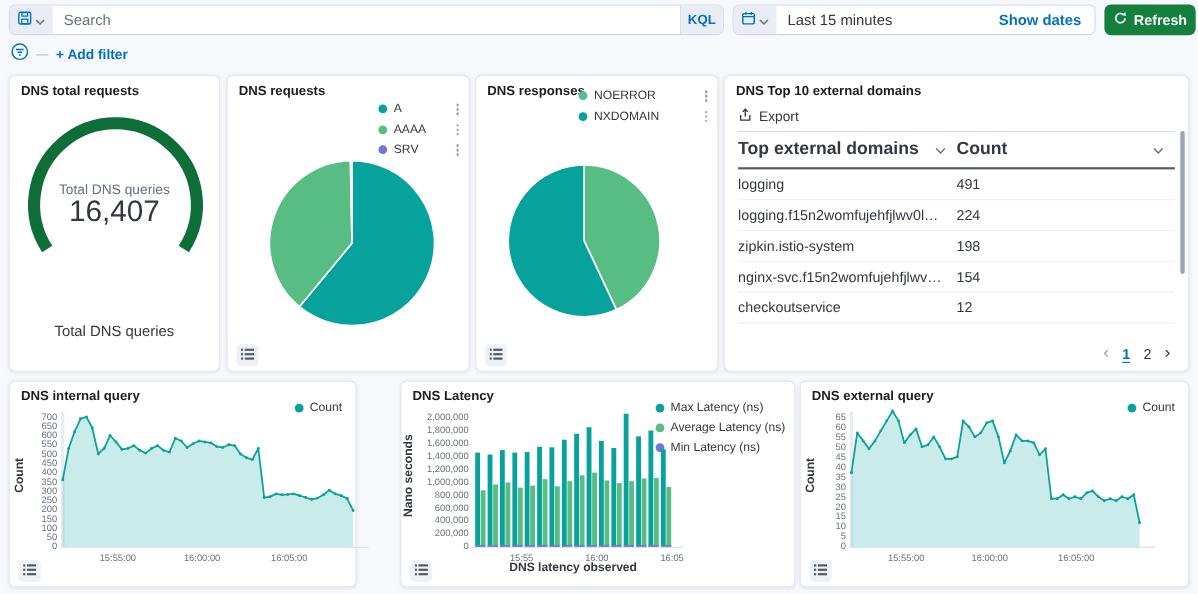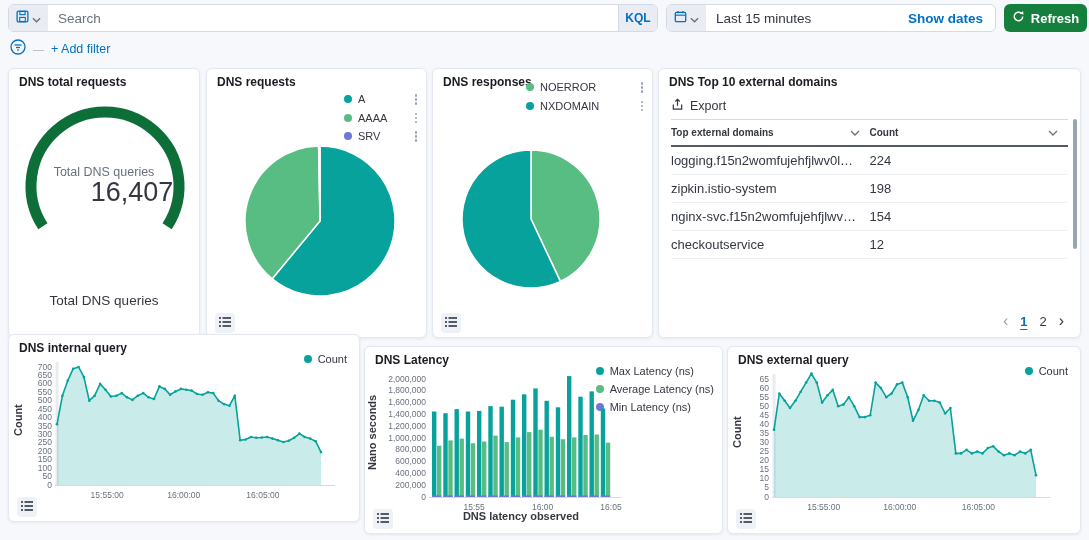--- a/index.html
+++ b/index.html
@@ -23,46 +23,46 @@
        font-size:12px;font-weight:700;cursor:pointer;text-align:right;}
   .date-grp{left:666px;width:330px;}
   .date-val{flex:1;display:flex;align-items:center;padding:0 10px;font-size:13.5px;color:#343741;cursor:pointer;}
   .show-dates{display:flex;align-items:center;padding:0 12px;color:#0071c2;font-size:13.5px;
        font-weight:600;text-decoration:none;cursor:pointer;}
   .refresh-btn{position:absolute;top:4px;left:1004px;width:83px;height:28px;background:#15803d;
        border:none;border-radius:6px;color:#fff;font:700 13px "Liberation Sans",sans-serif;
        display:flex;align-items:center;justify-content:center;gap:6px;cursor:pointer;}
   .filterbar{position:absolute;left:10px;top:39px;display:flex;align-items:center;gap:7px;}
   .dash{color:#aab0bf;font-size:11px;}
-  .addfilter{color:#0071c2;font-size:12.5px;font-weight:400;text-decoration:none;cursor:pointer;}
+  .addfilter{color:#0071c2;font-size:12.5px;font-weight:700;text-decoration:none;cursor:pointer;}
   
   .panel{position:absolute;background:#fff;border:1px solid #e4e8f0;border-radius:6px;
          box-shadow:0 1px 3px rgba(152,162,179,.18);box-sizing:border-box;}
   .ptitle{position:absolute;top:6px;left:10px;font-size:12px;font-weight:700;color:#1a1c21;}
   .listbtn{position:absolute;left:8px;bottom:4px;width:20px;height:20px;border-radius:4px;
          background:#eef1f6;border:none;display:flex;align-items:center;justify-content:center;cursor:pointer;}
   
   .gauge-label{position:absolute;left:0;width:100%;text-align:center;top:96px;font-size:12.5px;color:#69707d;}
-  .gauge-value{position:absolute;left:0;width:100%;text-align:center;top:110px;font-size:27px;color:#343741;line-height:1;margin-left:28px;}
+  .gauge-value{position:absolute;left:0;width:100%;text-align:center;top:110px;font-size:27px;color:#343741;line-height:1;}
   .gauge-bottom{position:absolute;left:0;width:100%;text-align:center;top:224px;font-size:13.5px;color:#343741;}
   
   .legend{position:absolute;display:flex;flex-direction:column;gap:6px;font-size:11px;color:#343741;}
   .lrow{display:flex;align-items:center;gap:6px;}
   .dot{width:8px;height:8px;border-radius:50%;flex:0 0 auto;}
   .llabel{margin-right:auto;}
   .kebab{display:flex;flex-direction:column;gap:1.5px;padding:1px;cursor:pointer;}
   .kebab i{width:2.5px;height:2.5px;border-radius:50%;background:#98a2b3;}
   .inline-legend{position:absolute;display:flex;align-items:center;gap:6px;font-size:11px;color:#343741;}
   
   .export-row{position:absolute;top:29px;left:12px;display:flex;align-items:center;gap:6px;
        font-size:12.5px;color:#343741;cursor:pointer;}
   .dtable{position:absolute;top:50px;left:12px;width:397px;border-collapse:collapse;
        font-size:13px;color:#343741;table-layout:fixed;}
   .dtable th{text-align:left;font-weight:700;padding:7px 0;border-top:1px solid #d3dae6;
-       border-bottom:2px solid #545a66;font-size:10px;}
+       border-bottom:2px solid #545a66;font-size:16px;}
   .dtable th .thflex{display:flex;align-items:center;justify-content:space-between;padding-right:10px;}
   .dtable td{padding:6px 0;border-bottom:1px solid #edf0f5;white-space:nowrap;overflow:hidden;
        text-overflow:ellipsis;padding-right:10px;}
   .pager{position:absolute;bottom:8px;right:16px;display:flex;align-items:center;gap:12px;
        font-size:13px;color:#343741;}
   .pchev{color:#98a2b3;font-size:16px;line-height:1;cursor:pointer;}
   .pchev.next{color:#343741;}
   .pnum{cursor:pointer;}
   .pnum.active{color:#0071c2;font-weight:700;text-decoration:underline;text-underline-offset:3px;}
   .vscroll{position:absolute;right:3px;top:50px;width:4px;height:130px;border-radius:2px;background:#9aa4b5;}
@@ -262,20 +262,24 @@
               <span>Count</span>
           <span><svg width="10" height="6" viewBox="0 0 10 6">
                   <polyline points="1,1 5,5 9,1" fill="none" stroke="#69707d" stroke-width="1.3"></polyline>
                 </svg></span>
             </span>
         </th>
       </tr>
     </thead>
     <tbody id="domains-body">
         <tr>
+          <td>logging</td>
+          <td>491</td>
+        </tr>
+        <tr>
           <td>logging.f15n2womfujehfjlwv0lgs3nog....</td>
           <td>224</td>
         </tr>
         <tr>
           <td>zipkin.istio-system</td>
           <td>198</td>
         </tr>
         <tr>
           <td>nginx-svc.f15n2womfujehfjlwv0lgs3no...</td>
           <td>154</td>
@@ -288,21 +292,21 @@
   </table>
   <div class="vscroll"></div>
   <div class="pager" id="pager">
       <span class="pchev">‹</span>
       <span class="pnum active">1</span>
       <span class="pnum">2</span>
       <span class="pchev next">›</span>
     </div>
 </div>
 
-<div class="panel" style="left:8px;top:334px;width:352px;height:188px;">
+<div class="panel" style="left:8px;top:346px;width:316px;height:188px;">
   <div class="ptitle">DNS internal query</div>
   <div class="inline-legend" style="top:18px;right:12px;">
     <span class="dot" style="background: rgb(7, 162, 155);"></span>
     <span>Count</span>
   </div>
   <div class="ylab" style="left:2px;">Count</div>
   <svg id="svg-internal" width="352" height="150" style="position:absolute;left:0;top:20px;">
       <rect x="46.5" y="7" width="3" height="123" fill="#e9ebf0"></rect>
       <line x1="46" y1="130.5" x2="326" y2="130.5" stroke="#d3dae6" stroke-width="1"></line>
       <polygon points="48.0,130.0 48.0,69.3 53.4,40.7 58.8,25.5 64.2,13.7 69.6,12.0 74.9,22.1 80.3,45.7 85.7,40.7 91.1,28.9 96.5,34.8 101.9,41.5 107.3,40.7 112.7,38.1 118.0,42.3 123.4,44.9 128.8,40.7 134.2,38.1 139.6,42.3 145.0,44.0 150.4,31.4 155.8,33.9 161.1,39.8 166.5,36.4 171.9,33.9 177.3,34.8 182.7,35.6 188.1,39.0 193.5,39.8 198.9,37.3 204.2,38.1 209.6,45.7 215.0,49.1 220.4,50.8 225.8,40.7 231.2,85.3 236.6,84.5 242.0,82.0 247.3,82.8 252.7,82.5 258.1,82.0 263.5,83.6 268.9,85.3 274.3,87.0 279.7,85.8 285.1,82.8 290.4,78.6 295.8,82.0 301.2,83.6 306.6,86.2 312.0,97.1 312.0,130.0" fill="#07a29b" fill-opacity="0.22"></polygon>

